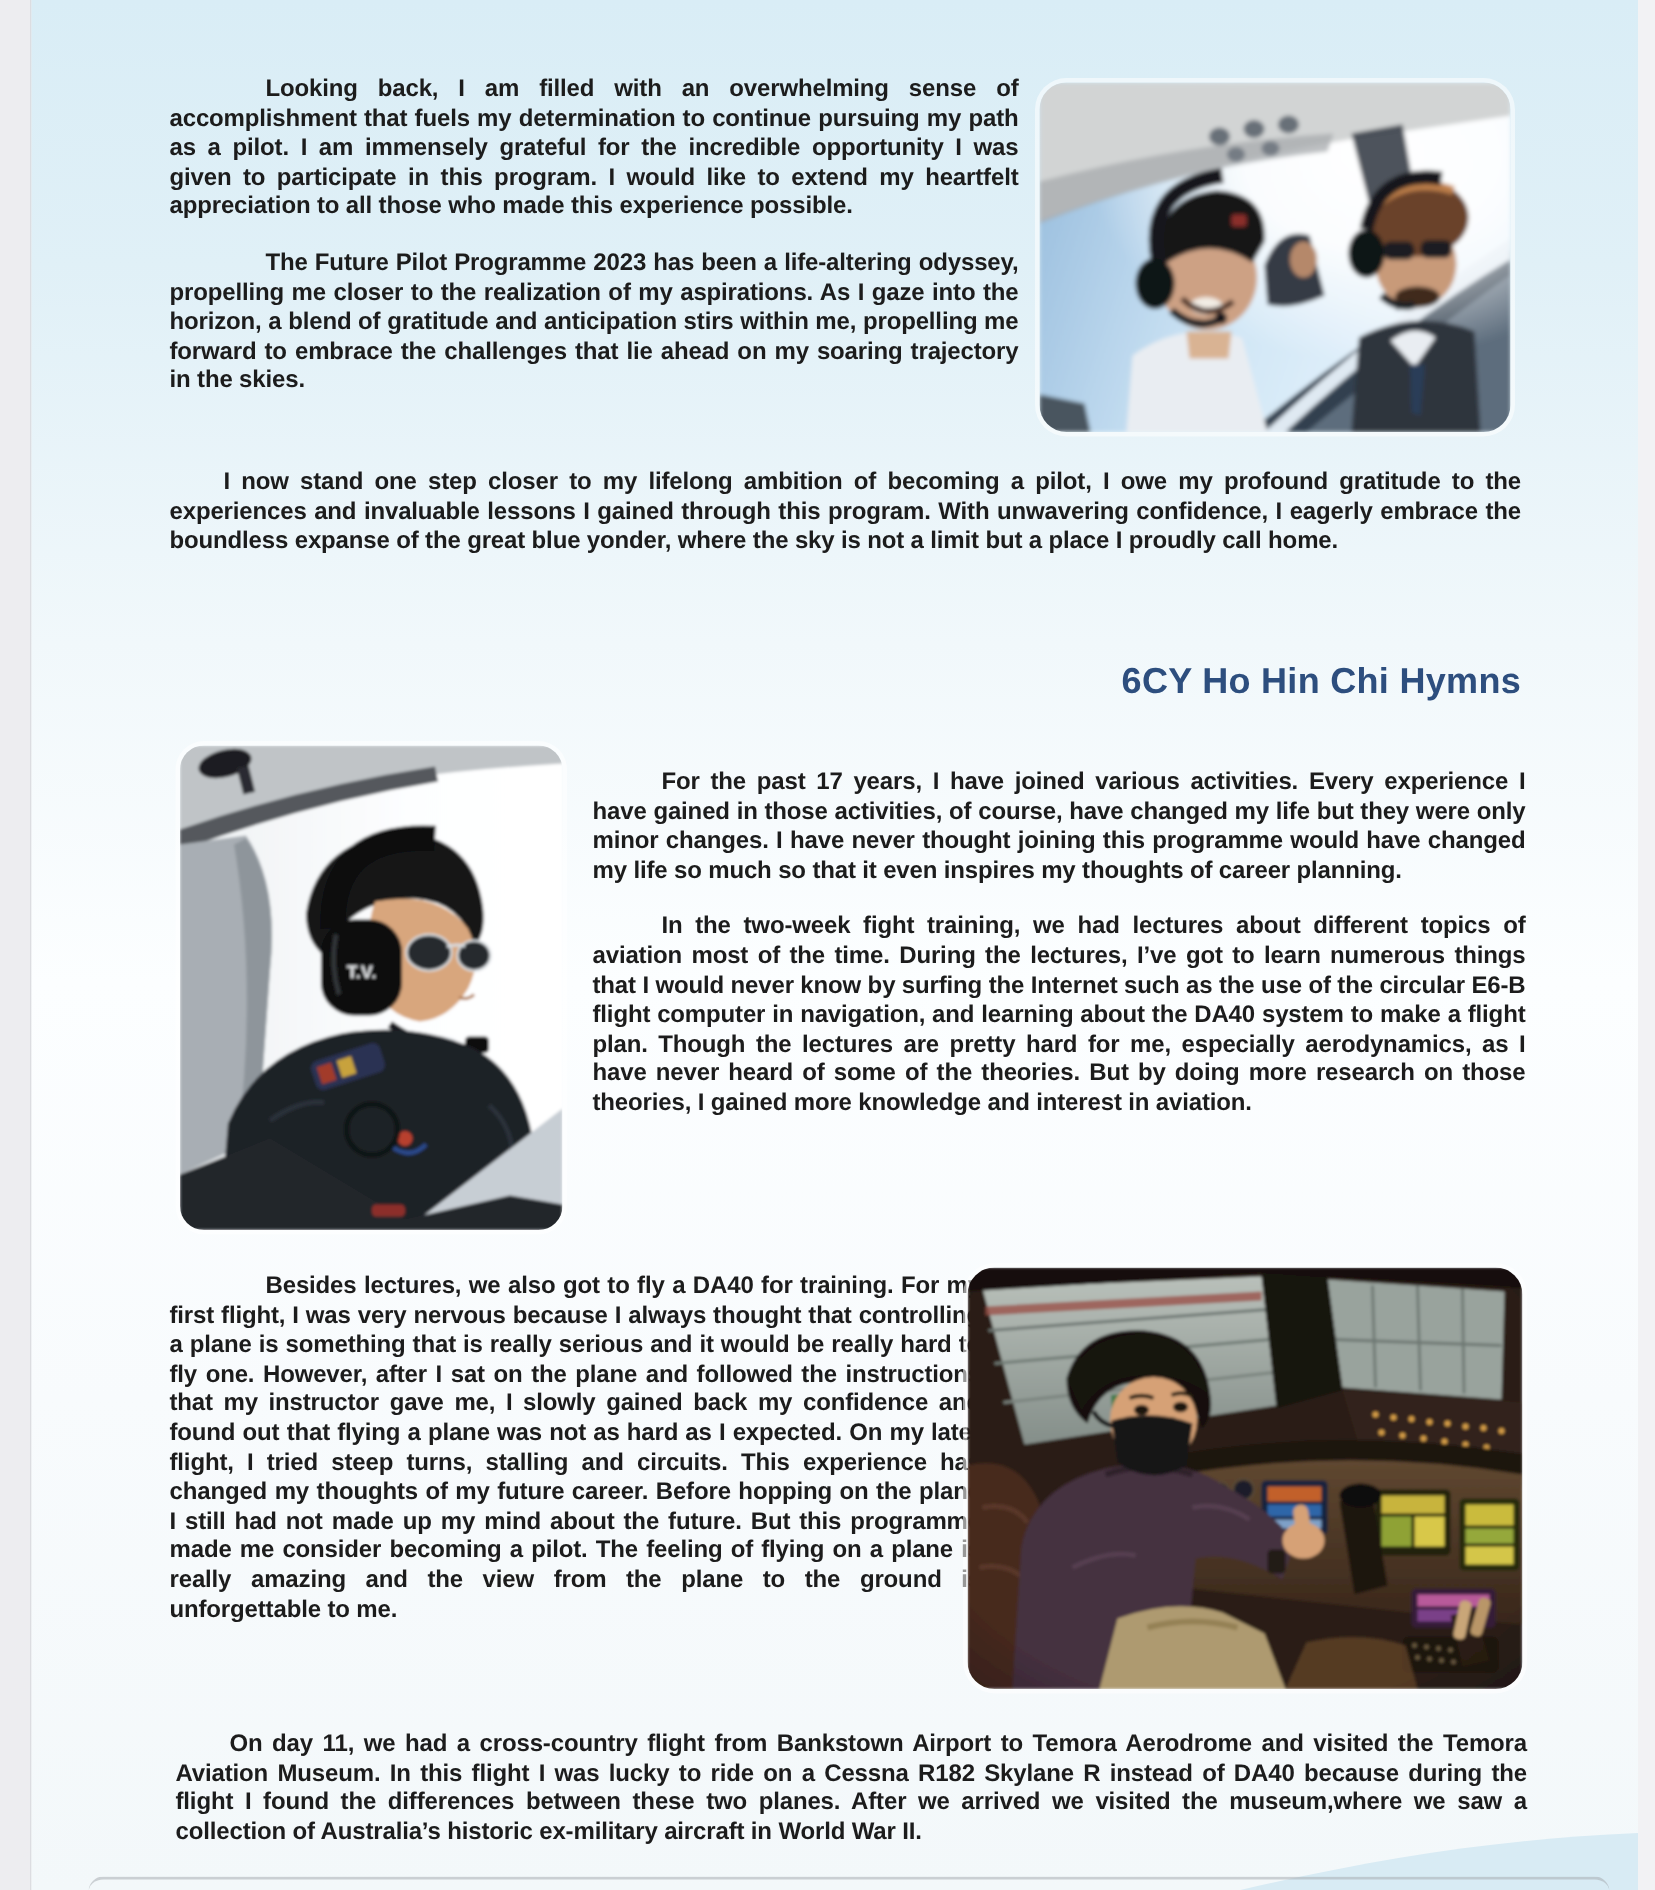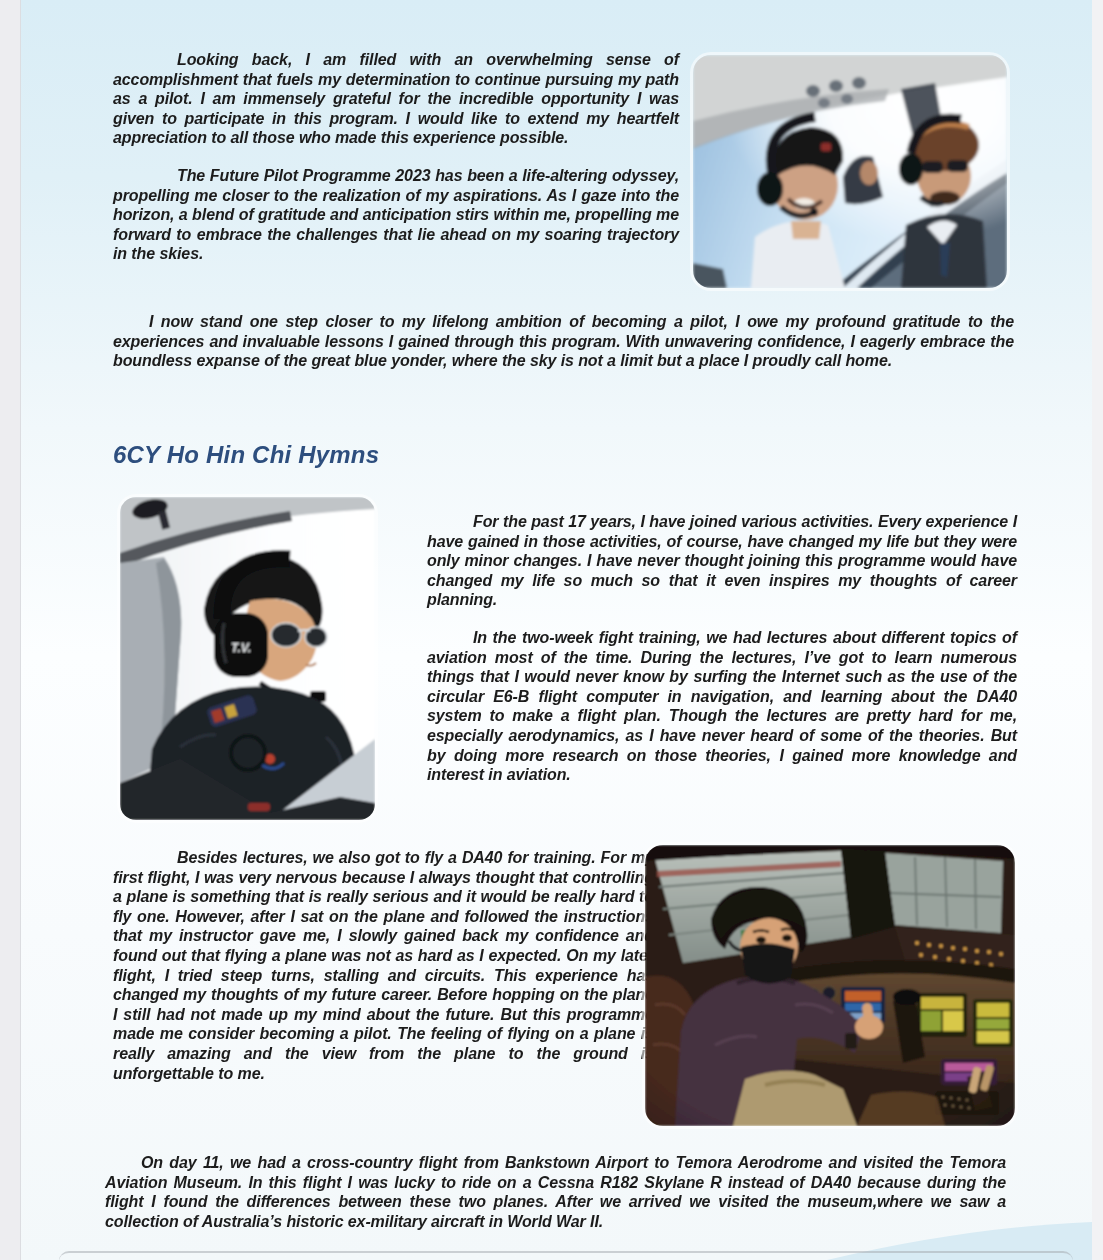--- a/index.html
+++ b/index.html
@@ -1,21 +1,21 @@
 <!DOCTYPE html>
 <html><head>
 <meta charset="utf-8">
 <style>
   html,body{margin:0;padding:0;}
   body{
     width:1103px;height:1260px;overflow:hidden;
     font-family:"Liberation Sans", sans-serif;
     background:#f2f2f4;
   }
-  .canvas{position:relative;width:1009px;height:1260px;font-style:italic;}
+  .canvas{position:relative;width:1009px;height:1260px;}
   .chrome-strip{
     position:absolute;left:0;top:0;width:20px;height:1260px;
     background:#ededf0;border-right:1px solid #dcdde1;
   }
   .right-strip{
     position:absolute;right:0;top:0;width:11px;height:1260px;
     background:#fbfcfd;border-left:1px solid #e4e5e8;
   }
   .page{
     position:absolute;left:21px;top:0;width:1071px;height:1260px;
@@ -24,37 +24,37 @@
   .page-text p{
     margin:0 0 18px 0;
     text-align:justify;
     font-size:16px;
     line-height:19.6px;
     font-weight:bold;
     color:#1c1c1c;
     letter-spacing:-0.1px;
   }
   .ind-lg p, p.ind-lg{text-indent:64px;}
-  .ind-md p, p.ind-md{text-indent:46px;margin-left:32px;}
+  .ind-md p, p.ind-md{text-indent:46px;}
   .ind-sm p, p.ind-sm{text-indent:36px;}
   .abs{position:absolute;}
   .sec-a-text{left:92px;top:50px;width:566px;}
   .photo{border-radius:18px;overflow:hidden;display:block;margin:0;padding:0;box-shadow:0 0 0 3px rgba(255,255,255,0.55);}
   .photo svg{display:block;}
   .photo-1{left:672px;top:55px;width:314px;height:233px;}
   .para-b{left:92px;top:312px;width:901px;}
   .heading{
-    left:92px;top:441px;width:901px;text-align:left;
+    left:92px;top:441px;width:901px;text-align:right;
     font-size:24px;font-weight:bold;color:#2d4e7e;letter-spacing:0.2px;
   }
   .photo-2{left:99px;top:497px;width:255px;height:323px;border-radius:16px;}
   .sec-c-text{left:374px;top:512px;width:622px;}
   .sec-d-text{left:92px;top:848px;width:541px;}
   .photo-3{left:624px;top:845px;width:370px;height:281px;}
-  .para-e{left:84px;top:1153px;width:901px;}
+  .para-e{left:96px;top:1153px;width:901px;}
   .wave{position:absolute;bottom:0;right:0;width:1071px;height:42px;}
   .card-edge{
     position:absolute;left:38px;top:1251px;width:1014px;height:9px;
     border-top:2px solid rgba(168,173,178,0.55);
     border-radius:10px 10px 0 0;
   }
 </style>
 </head>
 <body>
 

